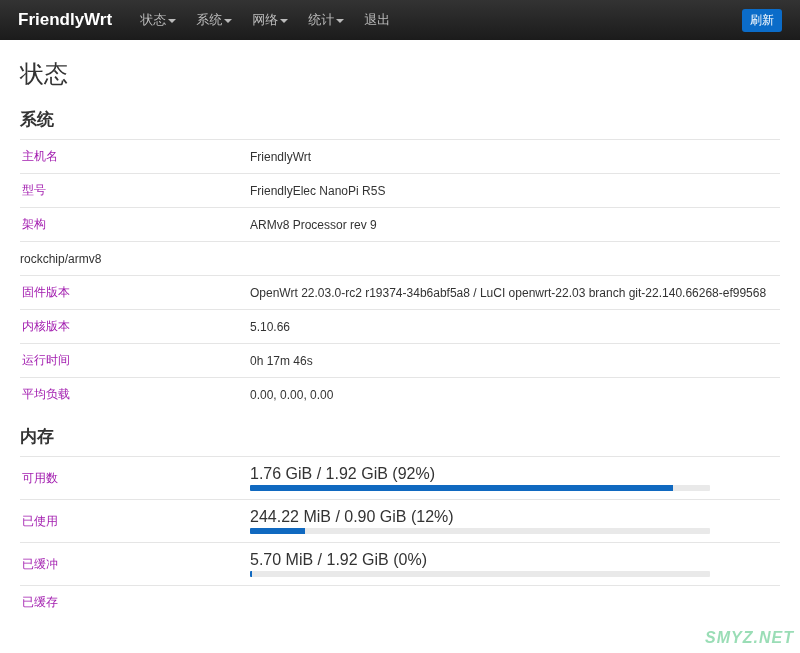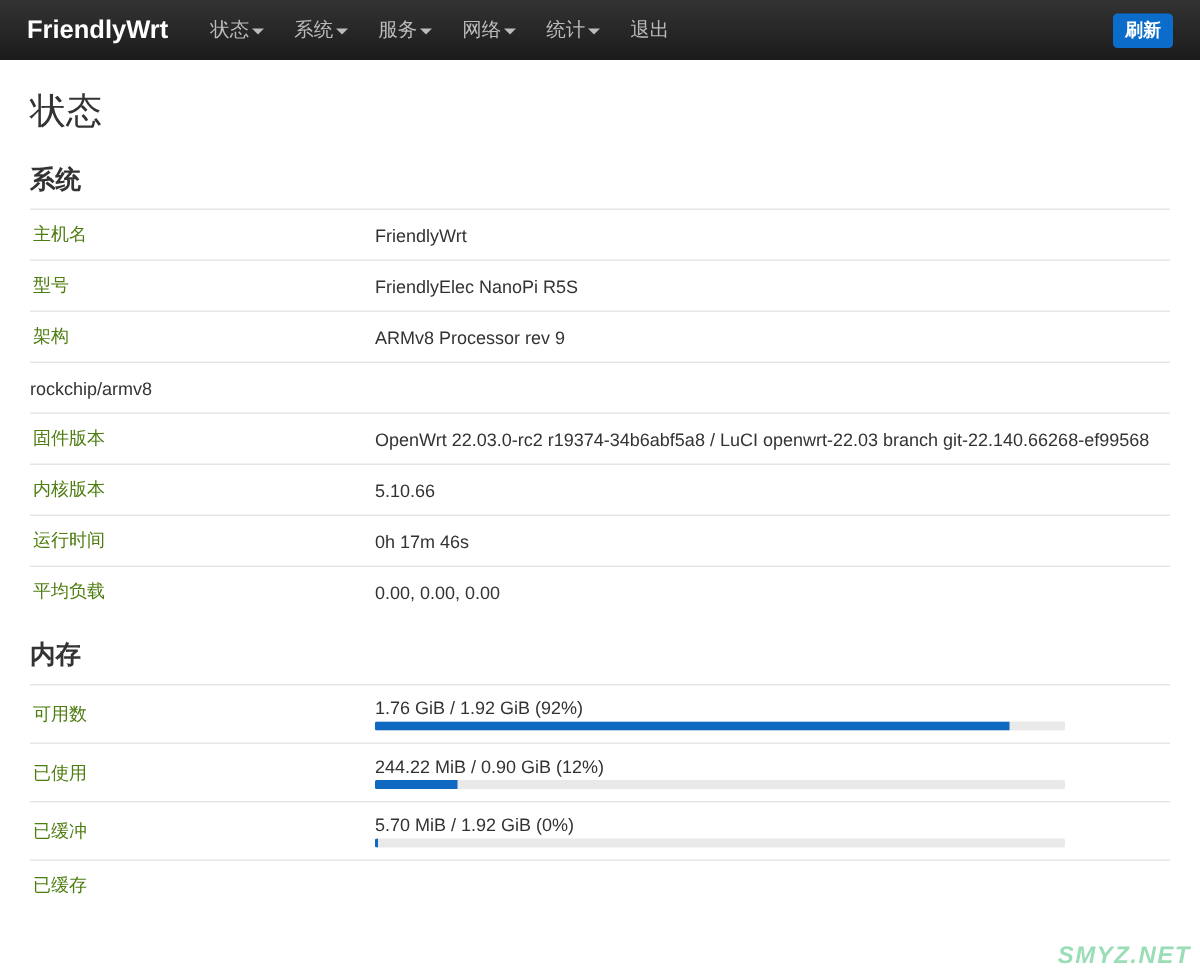--- a/index.html
+++ b/index.html
@@ -2,42 +2,41 @@
 <html><head>
 <meta charset="utf-8">
 <style>
   * { box-sizing: border-box; margin: 0; padding: 0; }
   body { font-family: Arial, "Helvetica Neue", Helvetica, sans-serif; font-size: 13px; color: #333; background: #fff; width: 800px; }
   .navbar { background: #222; background-image: linear-gradient(#333,#1b1b1b); height: 40px; display: flex; align-items: center; padding: 0 18px; }
   .brand { color: #fff; font-size: 17px; font-weight: bold; margin-right: 18px; }
   .nav-menu { display: flex; flex: 1; }
   .nav-item { color: #bbb; font-size: 13px; padding: 0 10px; line-height: 40px; cursor: pointer; }
   .caret { display: inline-block; width: 0; height: 0; margin-left: 2px; vertical-align: middle; border-top: 4px solid #bbb; border-right: 4px solid transparent; border-left: 4px solid transparent; }
-  .refresh-btn { background: #0b6cc9; color: #fff; font-size: 12px; font-weight: bold; padding: 3px 8px; border-radius: 3px; cursor: pointer; border: none; }
+  .refresh-btn { background: #0b6cc9; color: #fff; font-size: 12px; font-weight: normal; padding: 3px 8px; border-radius: 3px; cursor: pointer; border: none; }
   .content { padding: 10px 20px 30px 20px; }
   h2.page-title { font-size: 24px; font-weight: 500; margin: 8px 0 18px 0; color: #333; }
   h3.section { font-size: 17px; font-weight: bold; margin: 14px 0 8px 0; color: #333; }
   .row { display: flex; align-items: center; border-top: 1px solid #e5e5e5; padding: 8px 0; font-size: 12px; min-height: 34px; }
-  .row-label { width: 230px; color: #4d7c0f; padding-left: 2px; }
+  .row-label { width: 230px; color: #a21caf; padding-left: 2px; }
   .row-value { flex: 1; color: #333; }
   .progress-wrap { flex: 1; }
-  .progress-text { font-size: 12px; color: #333; margin-bottom: 2px; }
+  .progress-text { font-size: 16px; color: #333; margin-bottom: 2px; }
   .progress-bar { height: 6px; background: #e9e9e9; border-radius: 1px; overflow: hidden; max-width: 460px; }
   .progress-fill { height: 100%; background: #1069c0; }
   .watermark { position: fixed; right: 6px; bottom: 6px; font-size: 16px; font-style: italic; color: #6fcf97; letter-spacing: 1px; font-weight: bold; opacity: 0.7; pointer-events: none; margin-top: 45px; }
 </style>
 </head>
 <body>
 
 <div class="navbar">
   <span class="brand">FriendlyWrt</span>
   <div class="nav-menu">
     <span class="nav-item"><span>状态</span><span class="caret"></span></span>
     <span class="nav-item"><span>系统</span><span class="caret"></span></span>
-    <span class="nav-item"><span>服务</span><span class="caret"></span></span>
     <span class="nav-item"><span>网络</span><span class="caret"></span></span>
     <span class="nav-item"><span>统计</span><span class="caret"></span></span>
     <span class="nav-item"><span>退出</span></span>
   </div>
   <button class="refresh-btn">刷新</button>
 </div>
 
 <div class="content">
   <h2 class="page-title">状态</h2>
 

